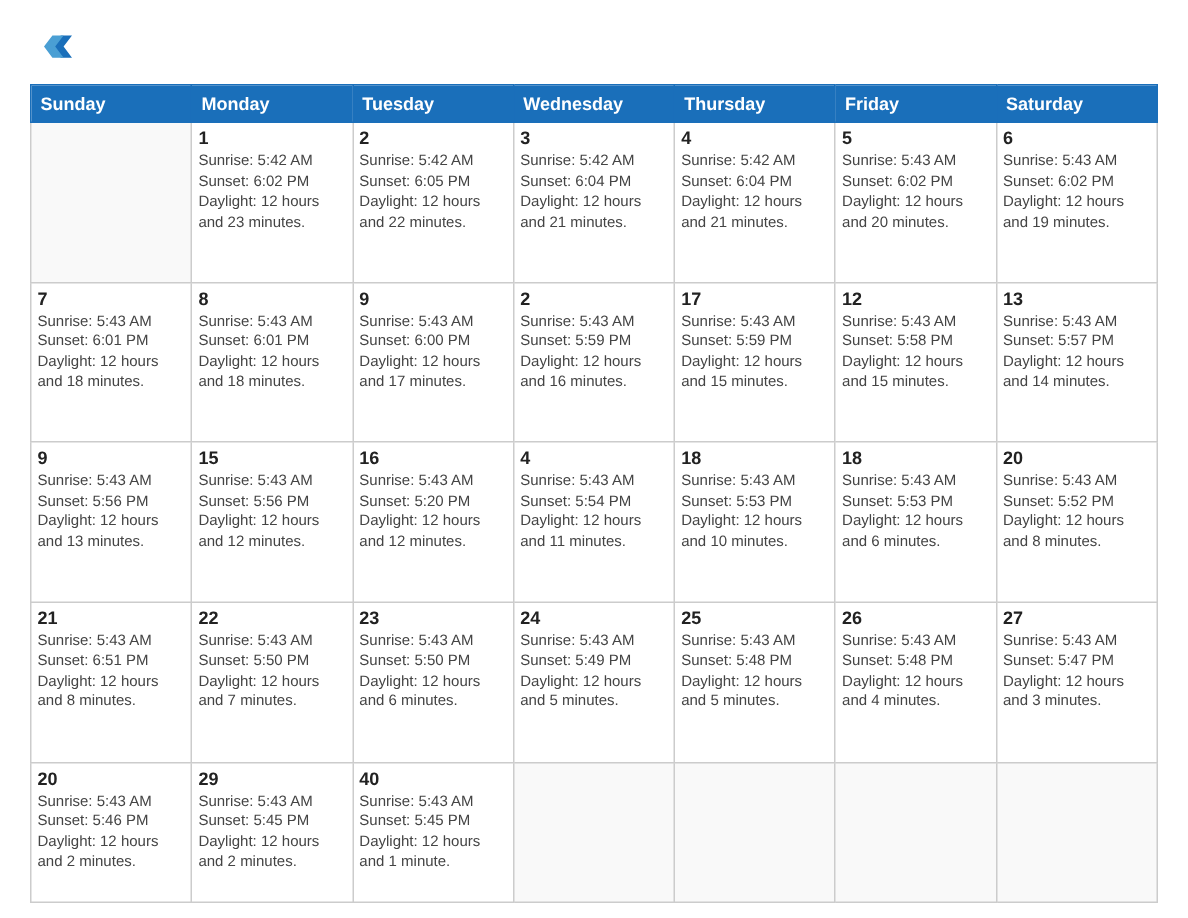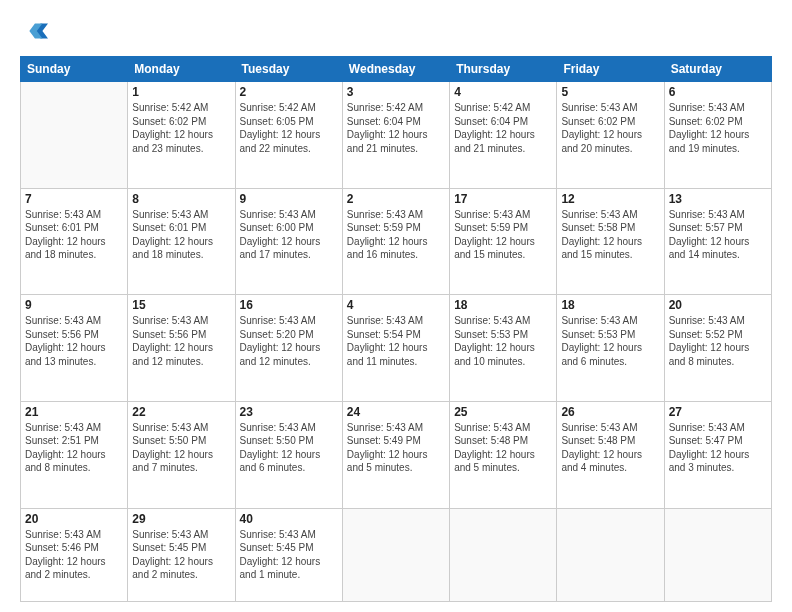--- a/index.html
+++ b/index.html
@@ -314,21 +314,21 @@
           <span>Daylight: 12 hours</span><br>
           <span>and 8 minutes.</span>
         </div>
       </td>
         </tr>
         <tr>
           <td>
         <span class="day-num">21</span>
         <div class="day-info">
           <span>Sunrise: 5:43 AM</span><br>
-          <span>Sunset: 2:51 PM</span><br>
+          <span>Sunset: 6:51 PM</span><br>
           <span>Daylight: 12 hours</span><br>
           <span>and 8 minutes.</span>
         </div>
       </td>
           <td>
         <span class="day-num">22</span>
         <div class="day-info">
           <span>Sunrise: 5:43 AM</span><br>
           <span>Sunset: 5:50 PM</span><br>
           <span>Daylight: 12 hours</span><br>

